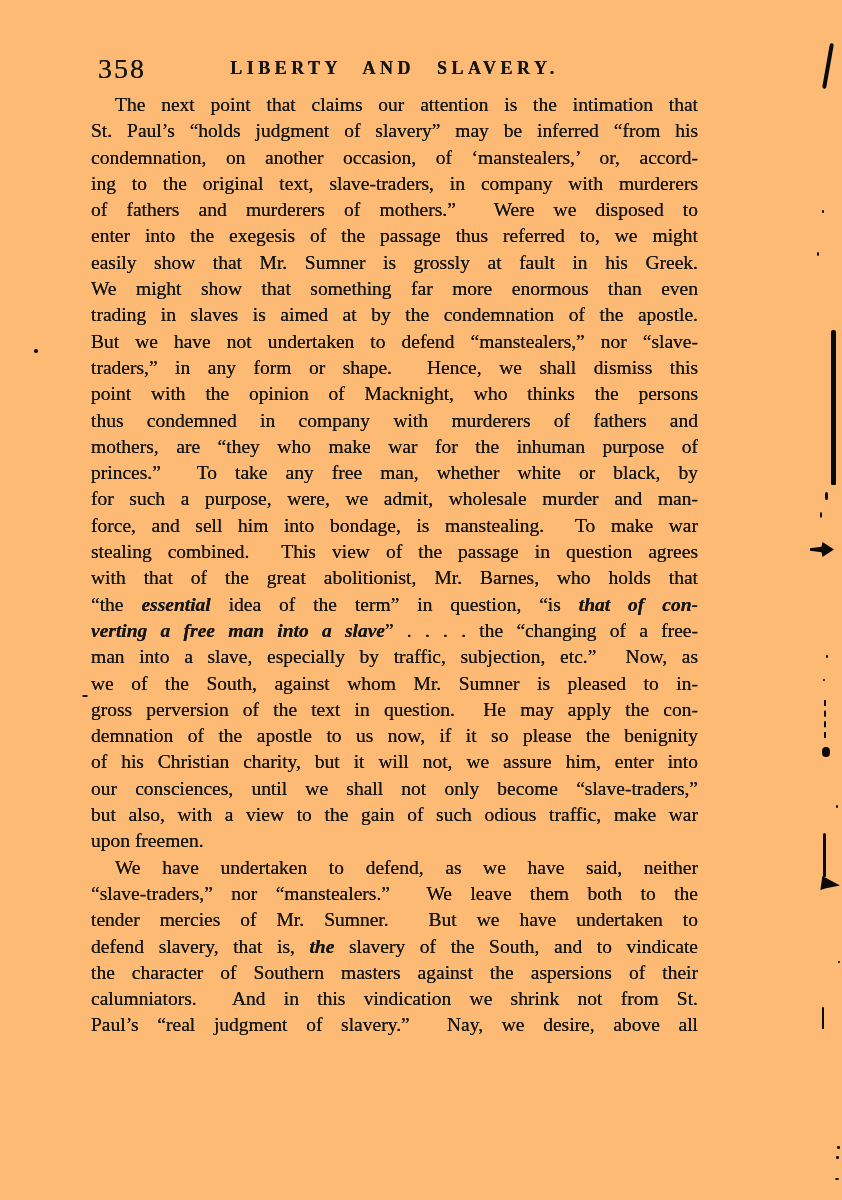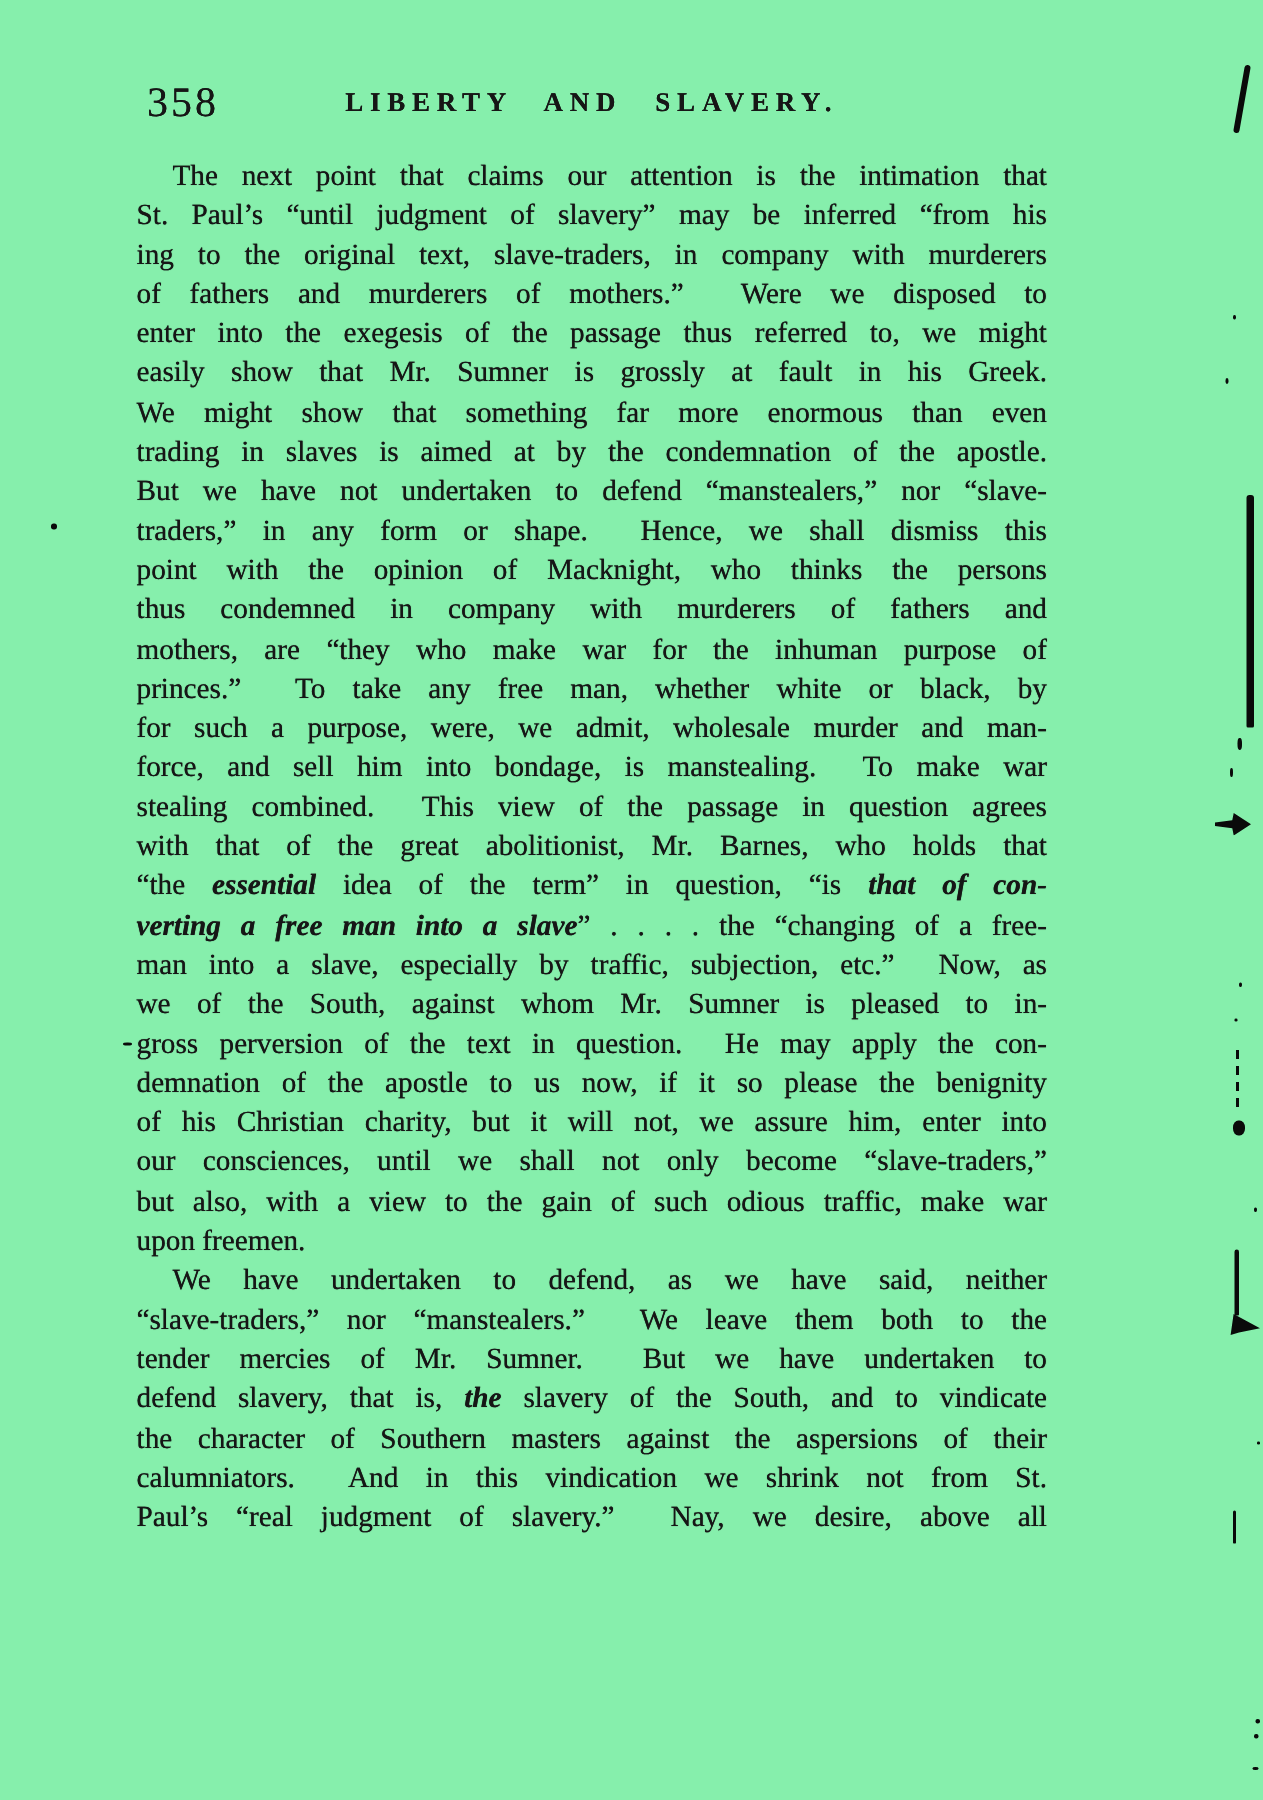--- a/index.html
+++ b/index.html
@@ -6,36 +6,36 @@
   body {
     width:842px; height:1200px;
     background:#ffffff;
     position:relative;
     overflow:hidden;
     font-family:"Liberation Serif", serif;
     color:#161616;
   }
   .page {
     position:absolute; inset:0;
-    background:#86efac;
+    background:#fdba74;
   }
   .pageno {
     position:absolute; left:98px; top:53px;
     font-size:28px; letter-spacing:2px;
     text-shadow:0 0 0.4px currentColor;
   }
   .running-title {
     position:absolute; left:91px; top:58px; width:607px;
     text-align:center;
     font-size:18px; font-weight:700;
     letter-spacing:4.5px; word-spacing:13px;
     text-shadow:0 0 0.4px currentColor;
   }
   .page-body {
-    position:absolute; left:91px; top:105px; width:607px;
+    position:absolute; left:91px; top:92px; width:607px;
   }
   .line {
     font-size:19.5px;
     line-height:26.3px;
     height:26.3px;
     text-align:justify;
     -moz-text-align-last:justify;
     text-align-last:justify;
     white-space:pre-wrap;
     text-shadow:0 0 0.45px currentColor;
@@ -59,21 +59,22 @@
 <body>
 
 <div class="page">
 
   <div class="pageno">358</div>
 
   <div class="running-title">LIBERTY AND SLAVERY.</div>
 
   <div class="page-body">
       <div class="line indent"><span>The next point that claims our attention is the intimation that</span></div>
-      <div class="line"><span>St. Paul’s “until judgment of slavery” may be inferred “from his</span></div>
+      <div class="line"><span>St. Paul’s “holds judgment of slavery” may be inferred “from his</span></div>
+      <div class="line"><span>condemnation, on another occasion, of ‘manstealers,’ or, accord-</span></div>
       <div class="line"><span>ing to the original text, slave-traders, in company with murderers</span></div>
       <div class="line"><span>of fathers and murderers of mothers.”  Were we disposed to</span></div>
       <div class="line"><span>enter into the exegesis of the passage thus referred to, we might</span></div>
       <div class="line"><span>easily show that Mr. Sumner is grossly at fault in his Greek.</span></div>
       <div class="line"><span>We might show that something far more enormous than even</span></div>
       <div class="line"><span>trading in slaves is aimed at by the condemnation of the apostle.</span></div>
       <div class="line"><span>But we have not undertaken to defend “manstealers,” nor “slave-</span></div>
       <div class="line"><span>traders,” in any form or shape.  Hence, we shall dismiss this</span></div>
       <div class="line"><span>point with the opinion of Macknight, who thinks the persons</span></div>
       <div class="line"><span>thus condemned in company with murderers of fathers and</span></div>

